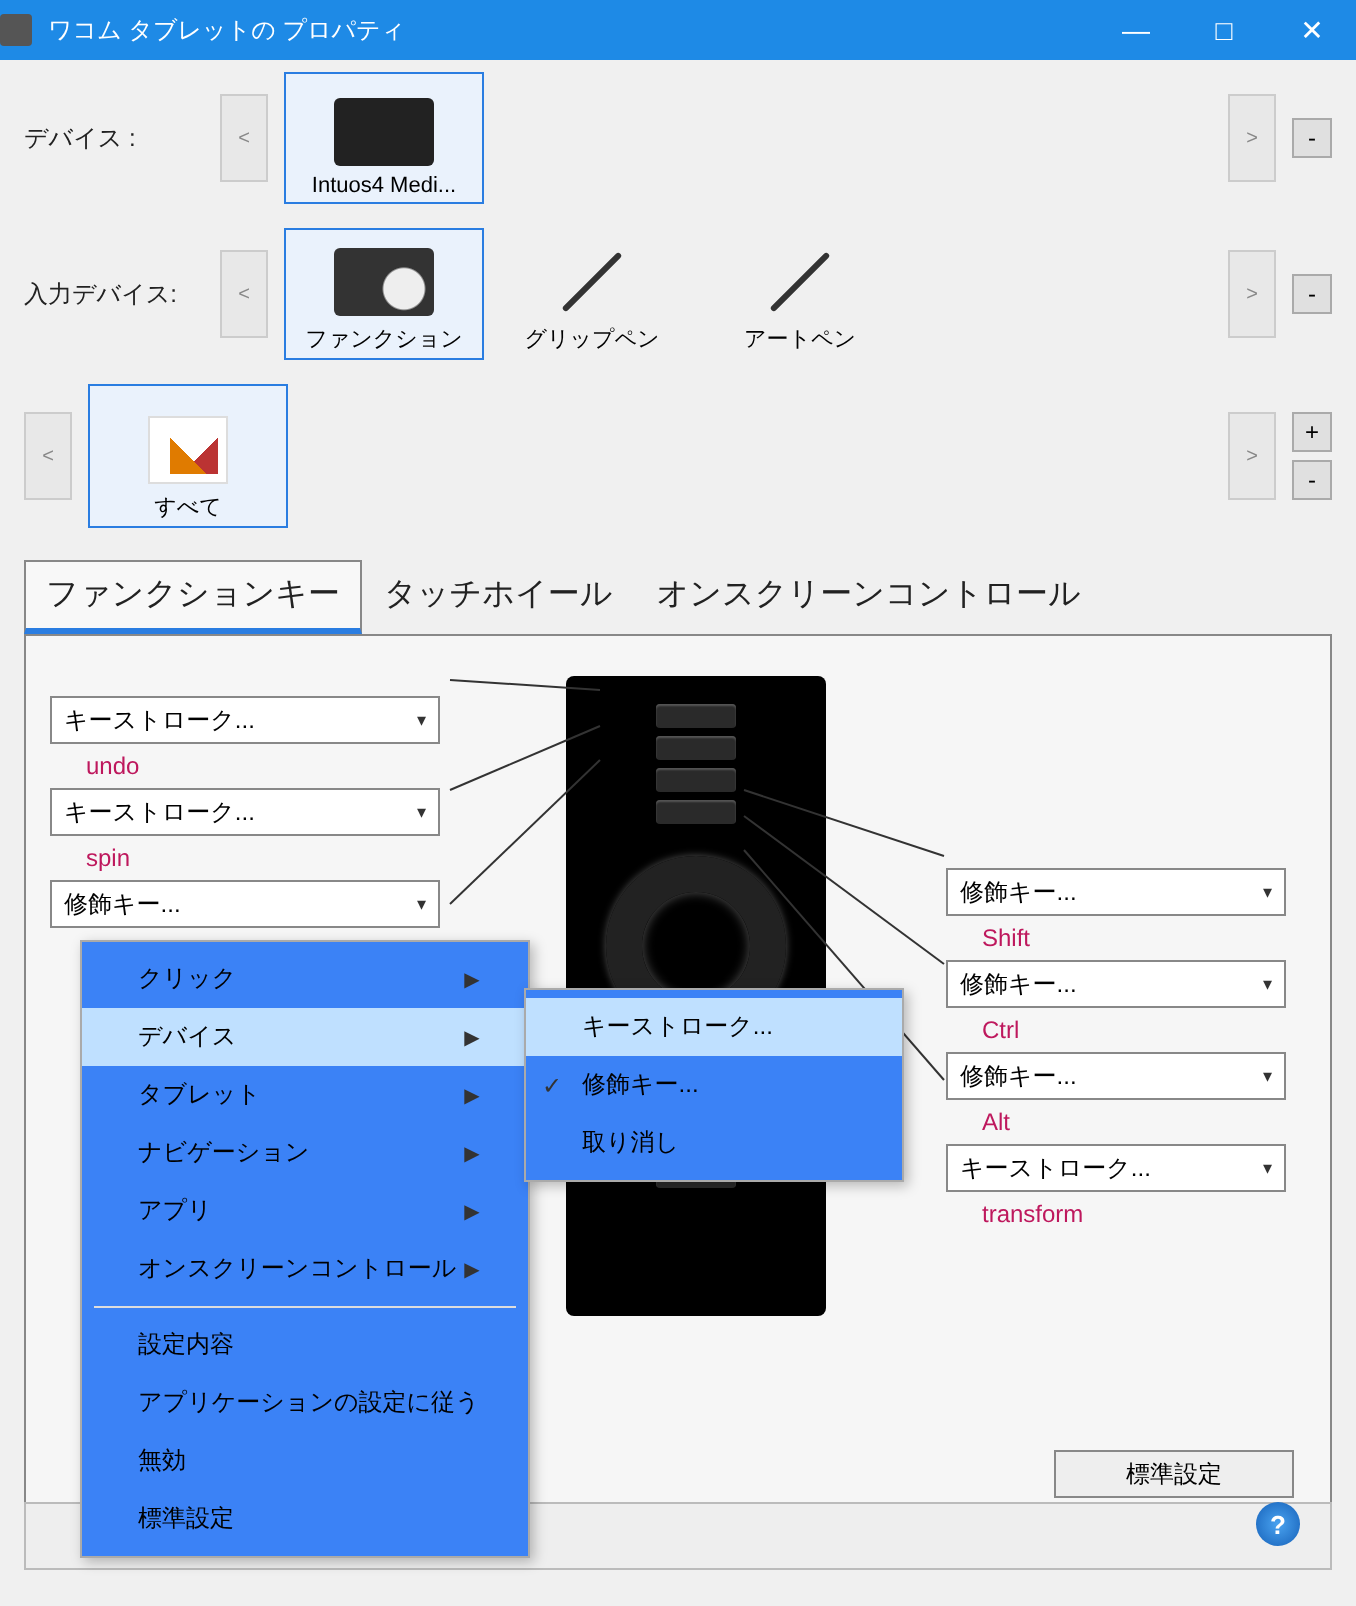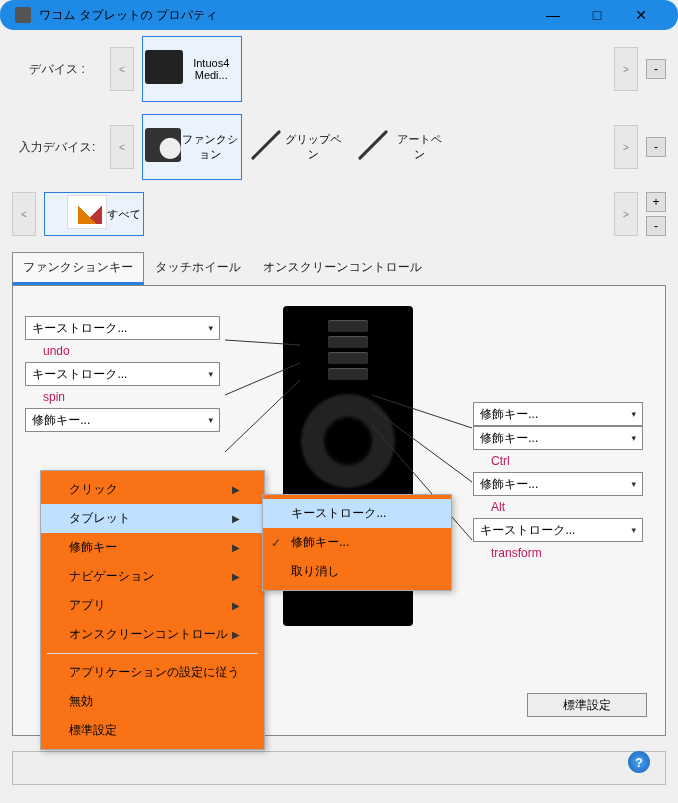--- a/index.html
+++ b/index.html
@@ -7,26 +7,25 @@
     margin: 0;
     font-family: "Meiryo UI", "Yu Gothic UI", sans-serif;
     font-size: 12px;
     background: #f0f0f0;
     width: 678px;
     height: 803px;
     overflow: hidden;
   }
   .titlebar {
     background: #1e8ae6;
-    color: #000000;
+    color: #ffffff;
     height: 30px;
     display: flex;
     align-items: center;
-    padding: 0 15px;
-    border-radius: 14px;
+    padding: 0 0;
   }
   .titlebar .icon {
     width: 16px; height: 16px;
     background: #555;
     border-radius: 2px;
     margin-right: 8px;
   }
   .titlebar .title { flex: 1; }
   .titlebar .winbtn {
     width: 44px; height: 30px;
@@ -34,21 +33,21 @@
     font-size: 14px;
   }
   .section-row {
     display: flex;
     align-items: center;
     padding: 6px 12px;
     gap: 8px;
   }
   .section-label {
     width: 90px;
-    text-align: center;
+    text-align: left;
     font-size: 12px;
     color: #222;
   }
   .navbtn {
     width: 24px; height: 44px;
     background: #e8e8e8;
     border: 1px solid #ccc;
     display: flex; align-items: center; justify-content: center;
     font-size: 10px;
     color: #888;
@@ -58,21 +57,21 @@
     display: flex;
     gap: 4px;
     align-items: flex-end;
   }
   .device-item {
     width: 100px;
     height: 66px;
     border: 1px solid #2a7de1;
     background: #eaf2fc;
     display: flex;
-    flex-direction: row;
+    flex-direction: column;
     align-items: center;
     justify-content: flex-end;
     padding: 2px;
     text-align: center;
     font-size: 11px;
     cursor: pointer;
   }
   .device-item.unselected {
     border: 1px solid transparent;
     background: transparent;
@@ -127,21 +126,21 @@
     display: flex; align-items: center; justify-content: center;
     font-size: 12px;
   }
   .tab-strip {
     display: flex;
     border-bottom: 1px solid #888;
     margin: 10px 12px 0 12px;
   }
   .tab {
     padding: 6px 10px;
-    font-size: 12px;
+    font-size: 16px;
     border: 1px solid transparent;
     border-bottom: none;
     cursor: pointer;
     color: #222;
   }
   .tab.active {
     border-color: #888;
     border-bottom: 3px solid #2a7de1;
     background: #f8f8f8;
     font-weight: 500;
@@ -242,21 +241,21 @@
     position: absolute;
     left: 12px; right: 12px; bottom: 18px;
     height: 34px;
     border: 1px solid #bbb;
     background: #eee;
   }
 
   
   .ctx-menu {
     position: absolute;
-    background: #f97316;
+    background: #3b82f6;
     border: 1px solid #aaa;
     box-shadow: 2px 2px 6px rgba(0,0,0,.25);
     padding: 4px 0;
     font-size: 12px;
     min-width: 220px;
     z-index: 50;
   }
   .ctx-item {
     padding: 6px 24px 6px 28px;
     display: flex;
@@ -336,21 +335,21 @@
   </div>
   <div class="navbtn">&gt;</div>
   <div class="side-btns">
     <div class="sq-btn">-</div>
   </div>
 </div>
 
 <div class="section-row">
   <div class="navbtn">&lt;</div>
   <div class="item-row">
-    <div class="device-item" style="height:44px">
+    <div class="device-item" style="height:72px">
       <div class="app-thumb"></div>
       <span>すべて</span>
     </div>
   </div>
   <div class="navbtn">&gt;</div>
   <div class="side-btns">
     <div class="sq-btn">+</div>
     <div class="sq-btn">-</div>
   </div>
 </div>
@@ -390,20 +389,21 @@
       <span>修飾キー...</span>
       <span class="arrow">▾</span>
     </div>
   </div>
 
   <div class="right-col">
     <div class="combo">
       <span>修飾キー...</span>
       <span class="arrow">▾</span>
     </div>
+    <div class="combo-label">Shift</div>
     <div class="combo">
       <span>修飾キー...</span>
       <span class="arrow">▾</span>
     </div>
     <div class="combo-label">Ctrl</div>
     <div class="combo">
       <span>修飾キー...</span>
       <span class="arrow">▾</span>
     </div>
     <div class="combo-label">Alt</div>
@@ -428,40 +428,43 @@
   <line x1="372" y1="408" x2="472" y2="482" stroke="#333" stroke-width="1"></line>
   <line x1="372" y1="425" x2="472" y2="540" stroke="#333" stroke-width="1"></line>
 </svg>
 
 <div class="ctx-menu" id="ctx-main">
   <div class="ctx-item">
     <span>クリック</span>
     <span class="arrow-r">▶</span>
   </div>
   <div class="ctx-item hl">
+    <span>デバイス</span>
+    <span class="arrow-r">▶</span>
+  </div>
+  <div class="ctx-item">
     <span>タブレット</span>
     <span class="arrow-r">▶</span>
   </div>
   <div class="ctx-item">
-    <span>修飾キー</span>
-    <span class="arrow-r">▶</span>
-  </div>
-  <div class="ctx-item">
     <span>ナビゲーション</span>
     <span class="arrow-r">▶</span>
   </div>
   <div class="ctx-item">
     <span>アプリ</span>
     <span class="arrow-r">▶</span>
   </div>
   <div class="ctx-item">
     <span>オンスクリーンコントロール</span>
     <span class="arrow-r">▶</span>
   </div>
   <div class="ctx-sep"></div>
+  <div class="ctx-item">
+    <span>設定内容</span>
+  </div>
   <div class="ctx-item">
     <span>アプリケーションの設定に従う</span>
   </div>
   <div class="ctx-item">
     <span>無効</span>
   </div>
   <div class="ctx-item">
     <span>標準設定</span>
   </div>
 </div>

